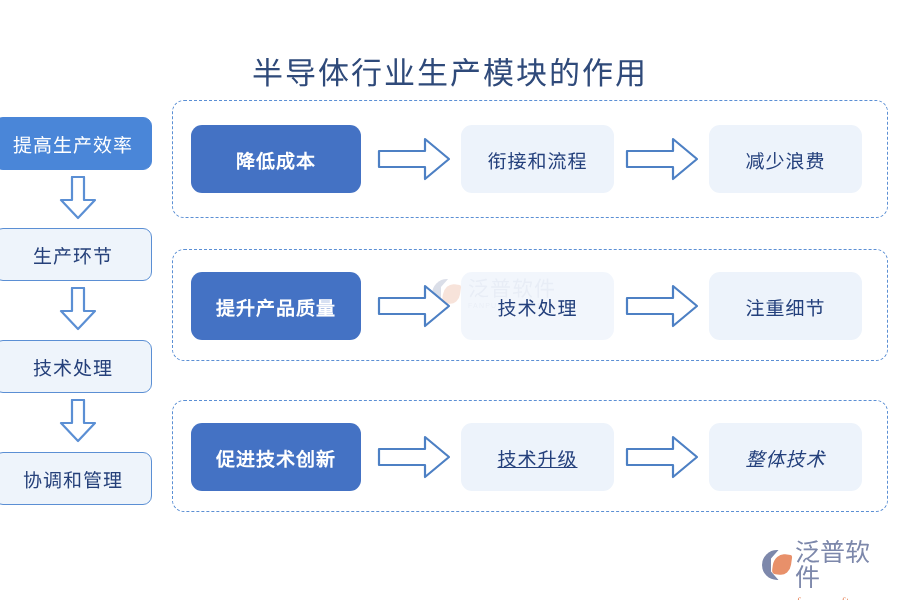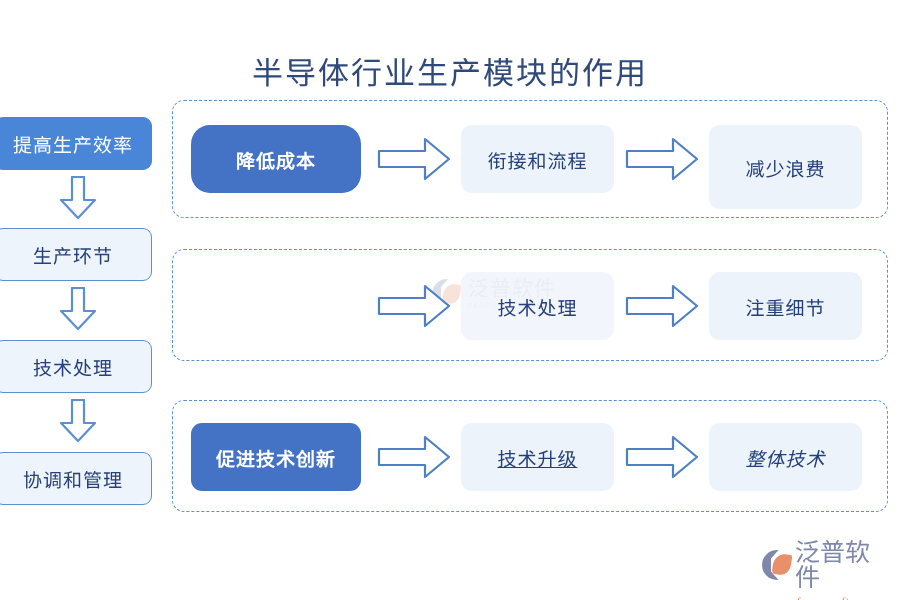--- a/index.html
+++ b/index.html
@@ -262,47 +262,50 @@
       </svg>
     </div>
 
     <div class="lbox soft" style="top:452px;">
       <span>协调和管理</span>
     </div>
   </div>
 
   <div class="row-box" style="top:100px; height:118px;">
 
-    <div class="node filled" style="left:18px; top:24px; width:170px; height:68px;border-radius:19px;">
+    <div class="node filled" style="left:18px; top:24px; width:170px; height:68px;">
       <span>降低成本</span>
     </div>
 
     <div class="right-arrow" style="left:204px; top:34px;">
       <svg viewBox="0 0 74 48" width="74" height="48" preserveAspectRatio="none">
         <polygon points="2,16 48,16 48,4 72,24 48,44 48,32 2,32" fill="#ffffff" stroke="#4d80c4" stroke-width="2.2" stroke-linejoin="round"></polygon>
       </svg>
     </div>
 
     <div class="node light" style="left:288px; top:24px; width:153px; height:68px;">
       <span>衔接和流程</span>
     </div>
 
     <div class="right-arrow" style="left:452px; top:34px;">
       <svg viewBox="0 0 74 48" width="74" height="48" preserveAspectRatio="none">
         <polygon points="2,16 48,16 48,4 72,24 48,44 48,32 2,32" fill="#ffffff" stroke="#4d80c4" stroke-width="2.2" stroke-linejoin="round"></polygon>
       </svg>
     </div>
 
-    <div class="node light" style="left:536px; top:24px; width:153px; height:84px;">
+    <div class="node light" style="left:536px; top:24px; width:153px; height:68px;">
       <span>减少浪费</span>
     </div>
   </div>
 
   <div class="row-box" style="top:249px; height:112px;">
 
+    <div class="node filled" style="left:18px; top:22px; width:170px; height:68px;">
+      <span>提升产品质量</span>
+    </div>
 
     <div class="right-arrow" style="left:204px; top:32px;">
       <svg viewBox="0 0 74 48" width="74" height="48" preserveAspectRatio="none">
         <polygon points="2,16 48,16 48,4 72,24 48,44 48,32 2,32" fill="#ffffff" stroke="#4d80c4" stroke-width="2.2" stroke-linejoin="round"></polygon>
       </svg>
     </div>
 
     <div class="node light" style="left:288px; top:22px; width:153px; height:68px; background:rgba(237,243,251,0.72);">
       <span>技术处理</span>
     </div>

